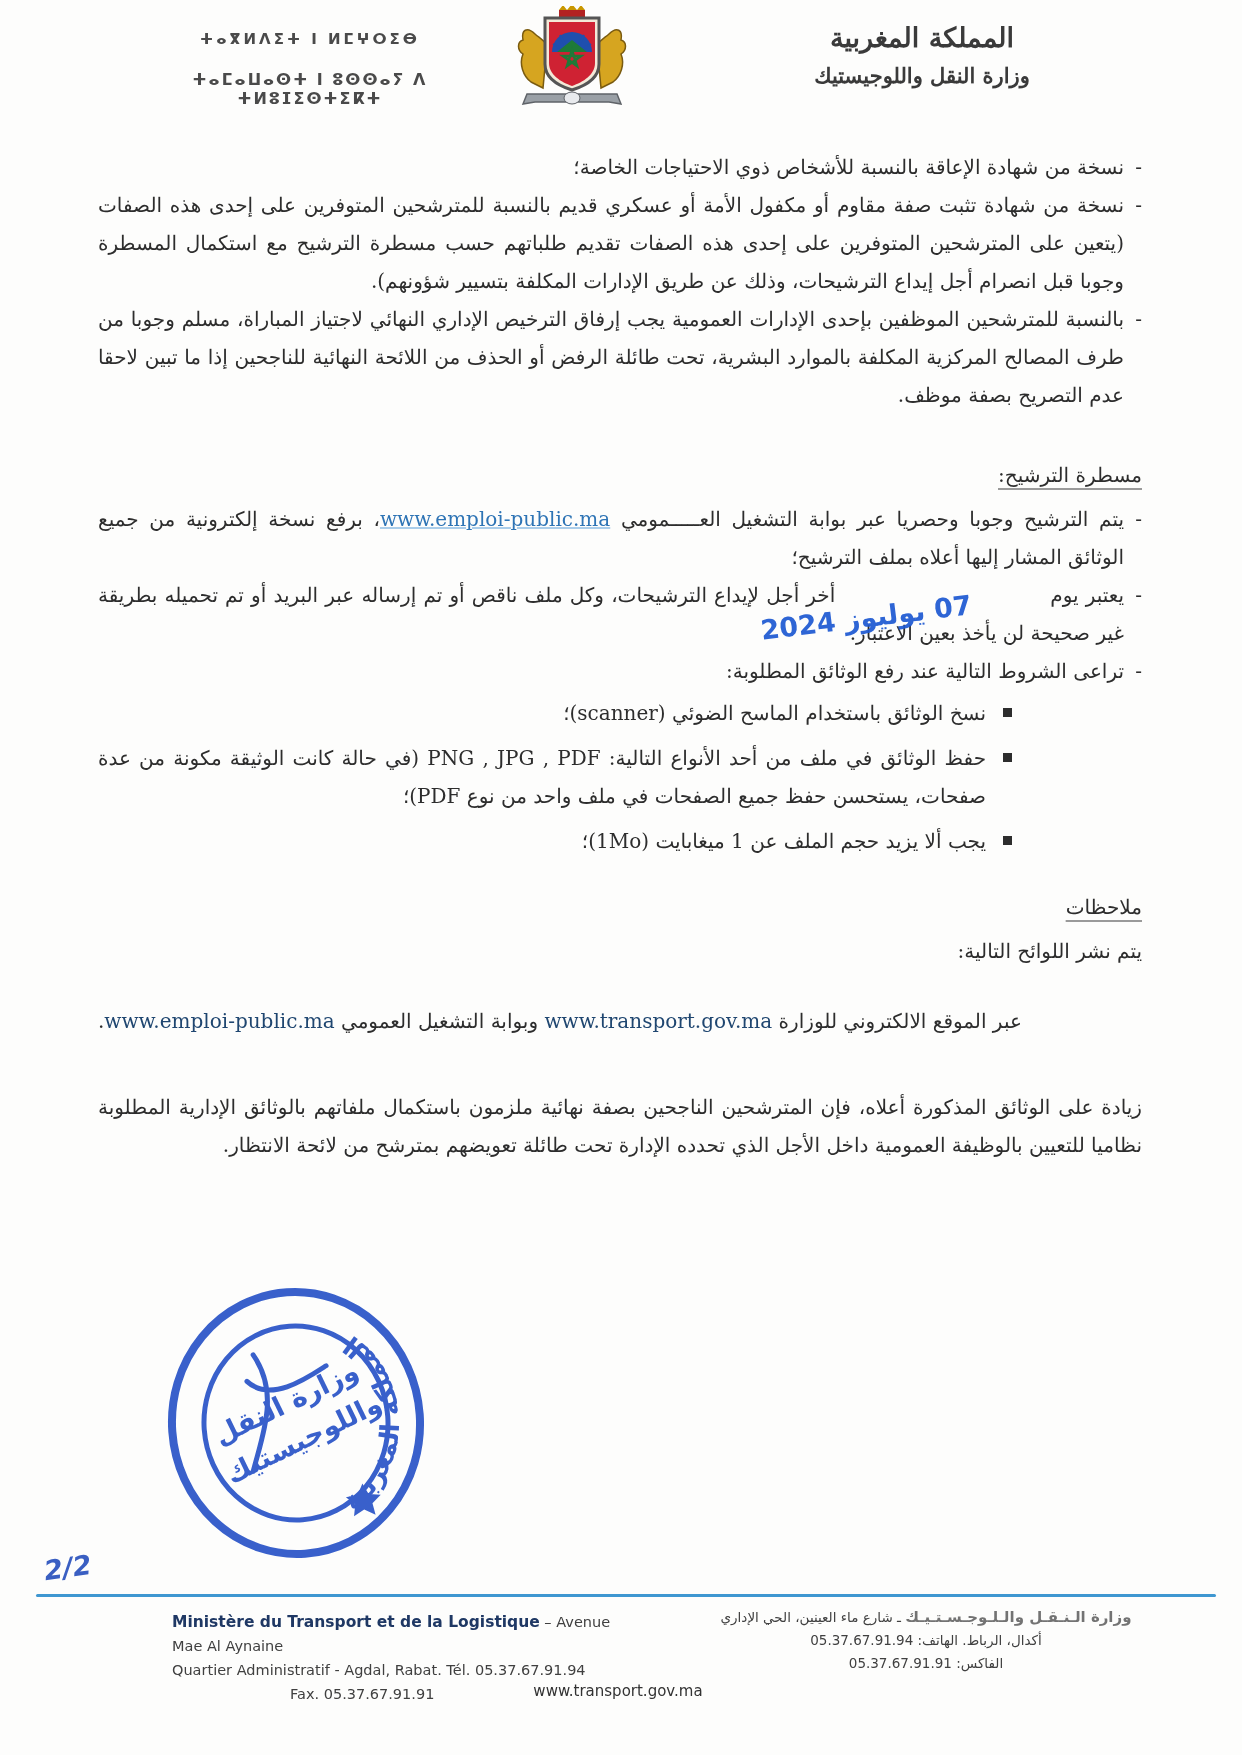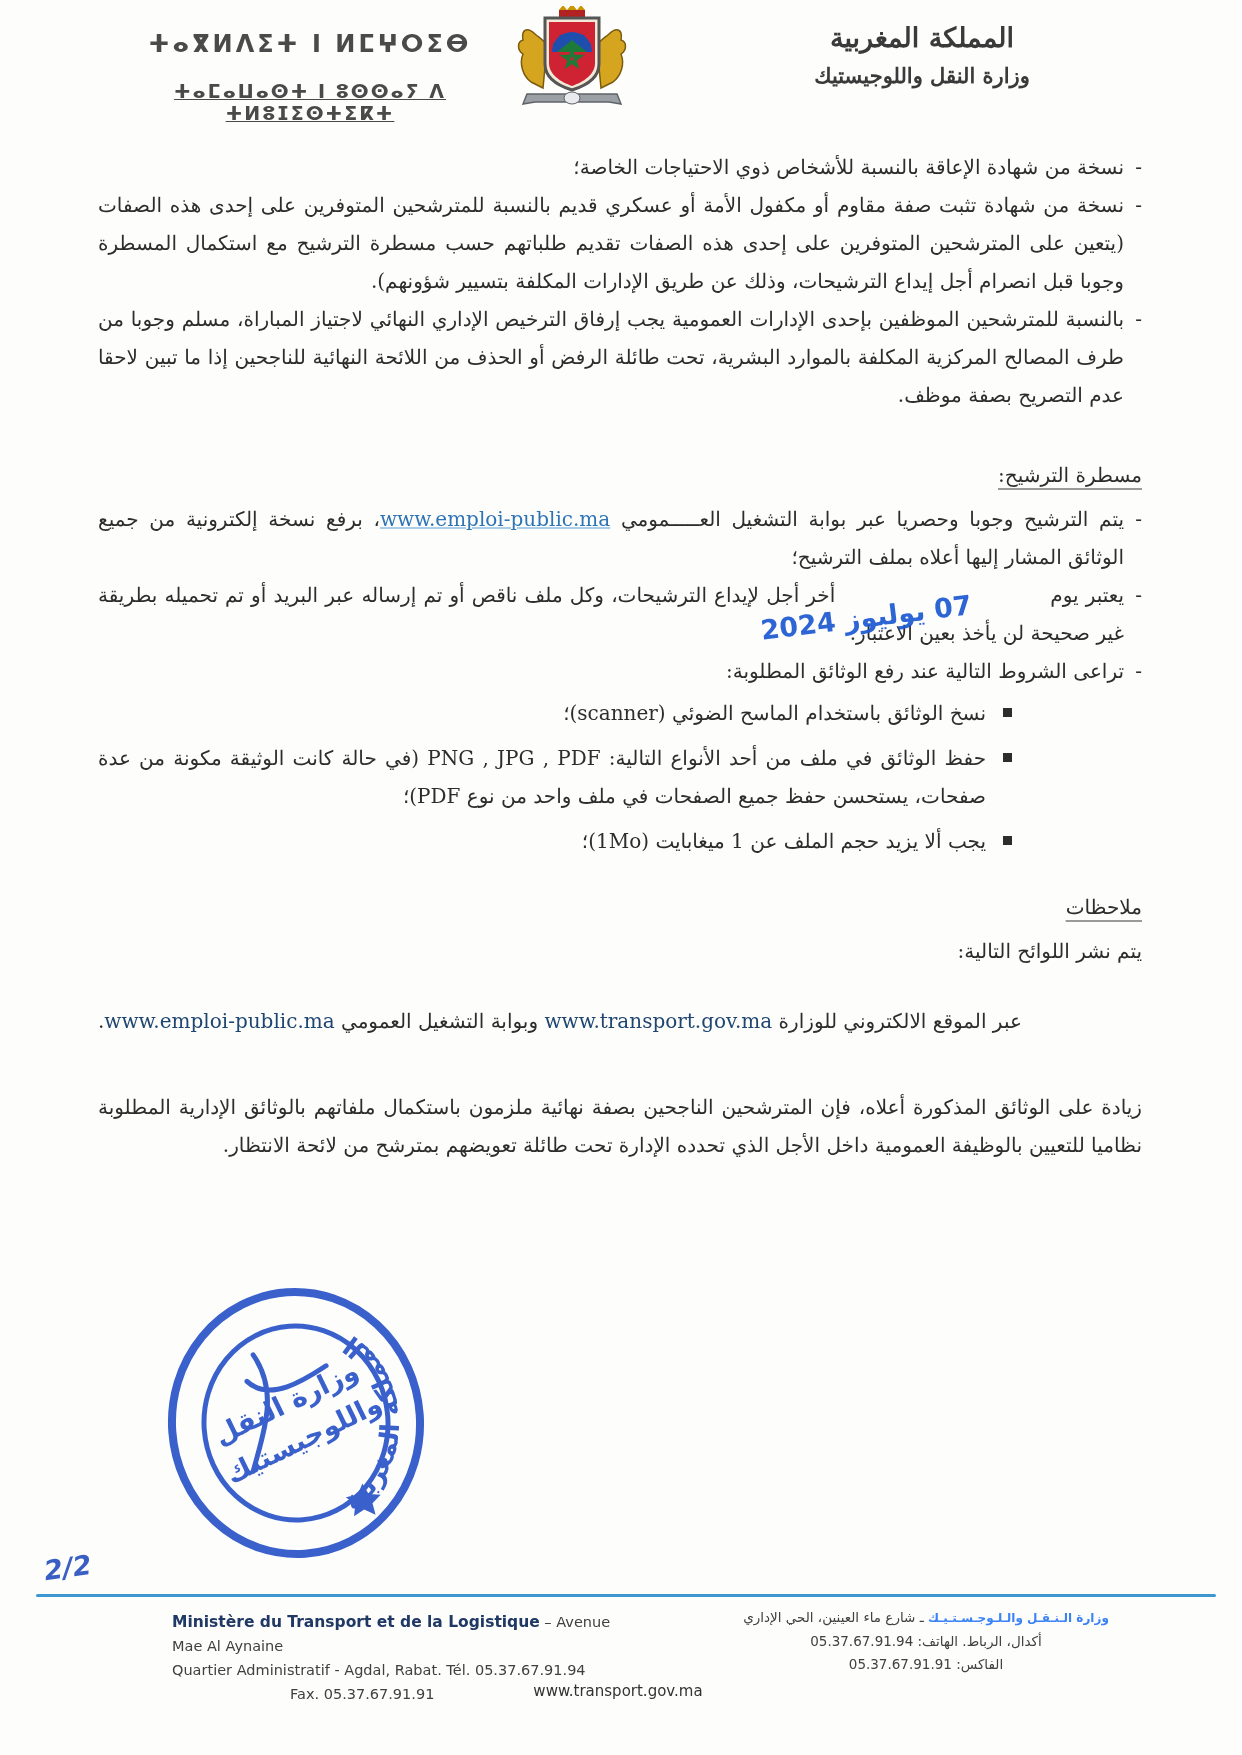--- a/index.html
+++ b/index.html
@@ -11,22 +11,22 @@
     font-family:"DejaVu Serif", serif;
     color:#2d2d2d;
     overflow:hidden;
   }
   
   .tifinagh{
     position:absolute;left:130px;top:30px;width:360px;
     text-align:center;color:#4a4a4a;
     font-family:"DejaVu Sans", sans-serif;font-weight:bold;
   }
-  .tifinagh .t1{font-size:24px;letter-spacing:3px;margin-bottom:22px;}
-  .tifinagh .t2{font-size:19px;letter-spacing:2px;text-decoration:underline;}
+  .tifinagh .t1{font-size:15px;letter-spacing:3px;margin-bottom:22px;}
+  .tifinagh .t2{font-size:16px;letter-spacing:2px;}
   .arms{position:absolute;left:497px;top:6px;width:150px;height:108px;}
   .header-ar{
     position:absolute;right:150px;top:22px;width:340px;
     text-align:center;direction:rtl;color:#3a3a3a;
   }
   .header-ar .k{font-size:27px;font-weight:bold;margin-bottom:10px;}
   .header-ar .m{font-size:21px;font-weight:bold;}
   
   .content{
     position:absolute;top:148px;right:100px;left:98px;
@@ -70,21 +70,21 @@
   .footer-fr .fax{padding-left:118px;}
   .footer-web{
     position:absolute;left:498px;top:1682px;width:240px;text-align:center;
     font-family:"DejaVu Sans", sans-serif;font-size:15px;color:#333;
   }
   .footer-ar{
     position:absolute;right:106px;top:1606px;width:420px;direction:rtl;
     font-family:"DejaVu Sans", sans-serif;font-size:13.5px;color:#404040;
     text-align:center;line-height:23px;
   }
-  .footer-ar .b{font-weight:bold;color:#3b82f6;font-size:12px;}
+  .footer-ar .b{font-weight:bold;color:#737373;font-size:15px;}
   .footer-ar .l1{white-space:nowrap;}
 </style>
 </head>
 <body>
 
 <div class="page">
 
   <div class="tifinagh">
     <div class="t1">ⵜⴰⴳⵍⴷⵉⵜ ⵏ ⵍⵎⵖⵔⵉⴱ</div>
     <div class="t2">ⵜⴰⵎⴰⵡⴰⵙⵜ ⵏ ⵓⵙⵙⴰⵢ ⴷ ⵜⵍⵓⵊⵉⵙⵜⵉⴽⵜ</div>

